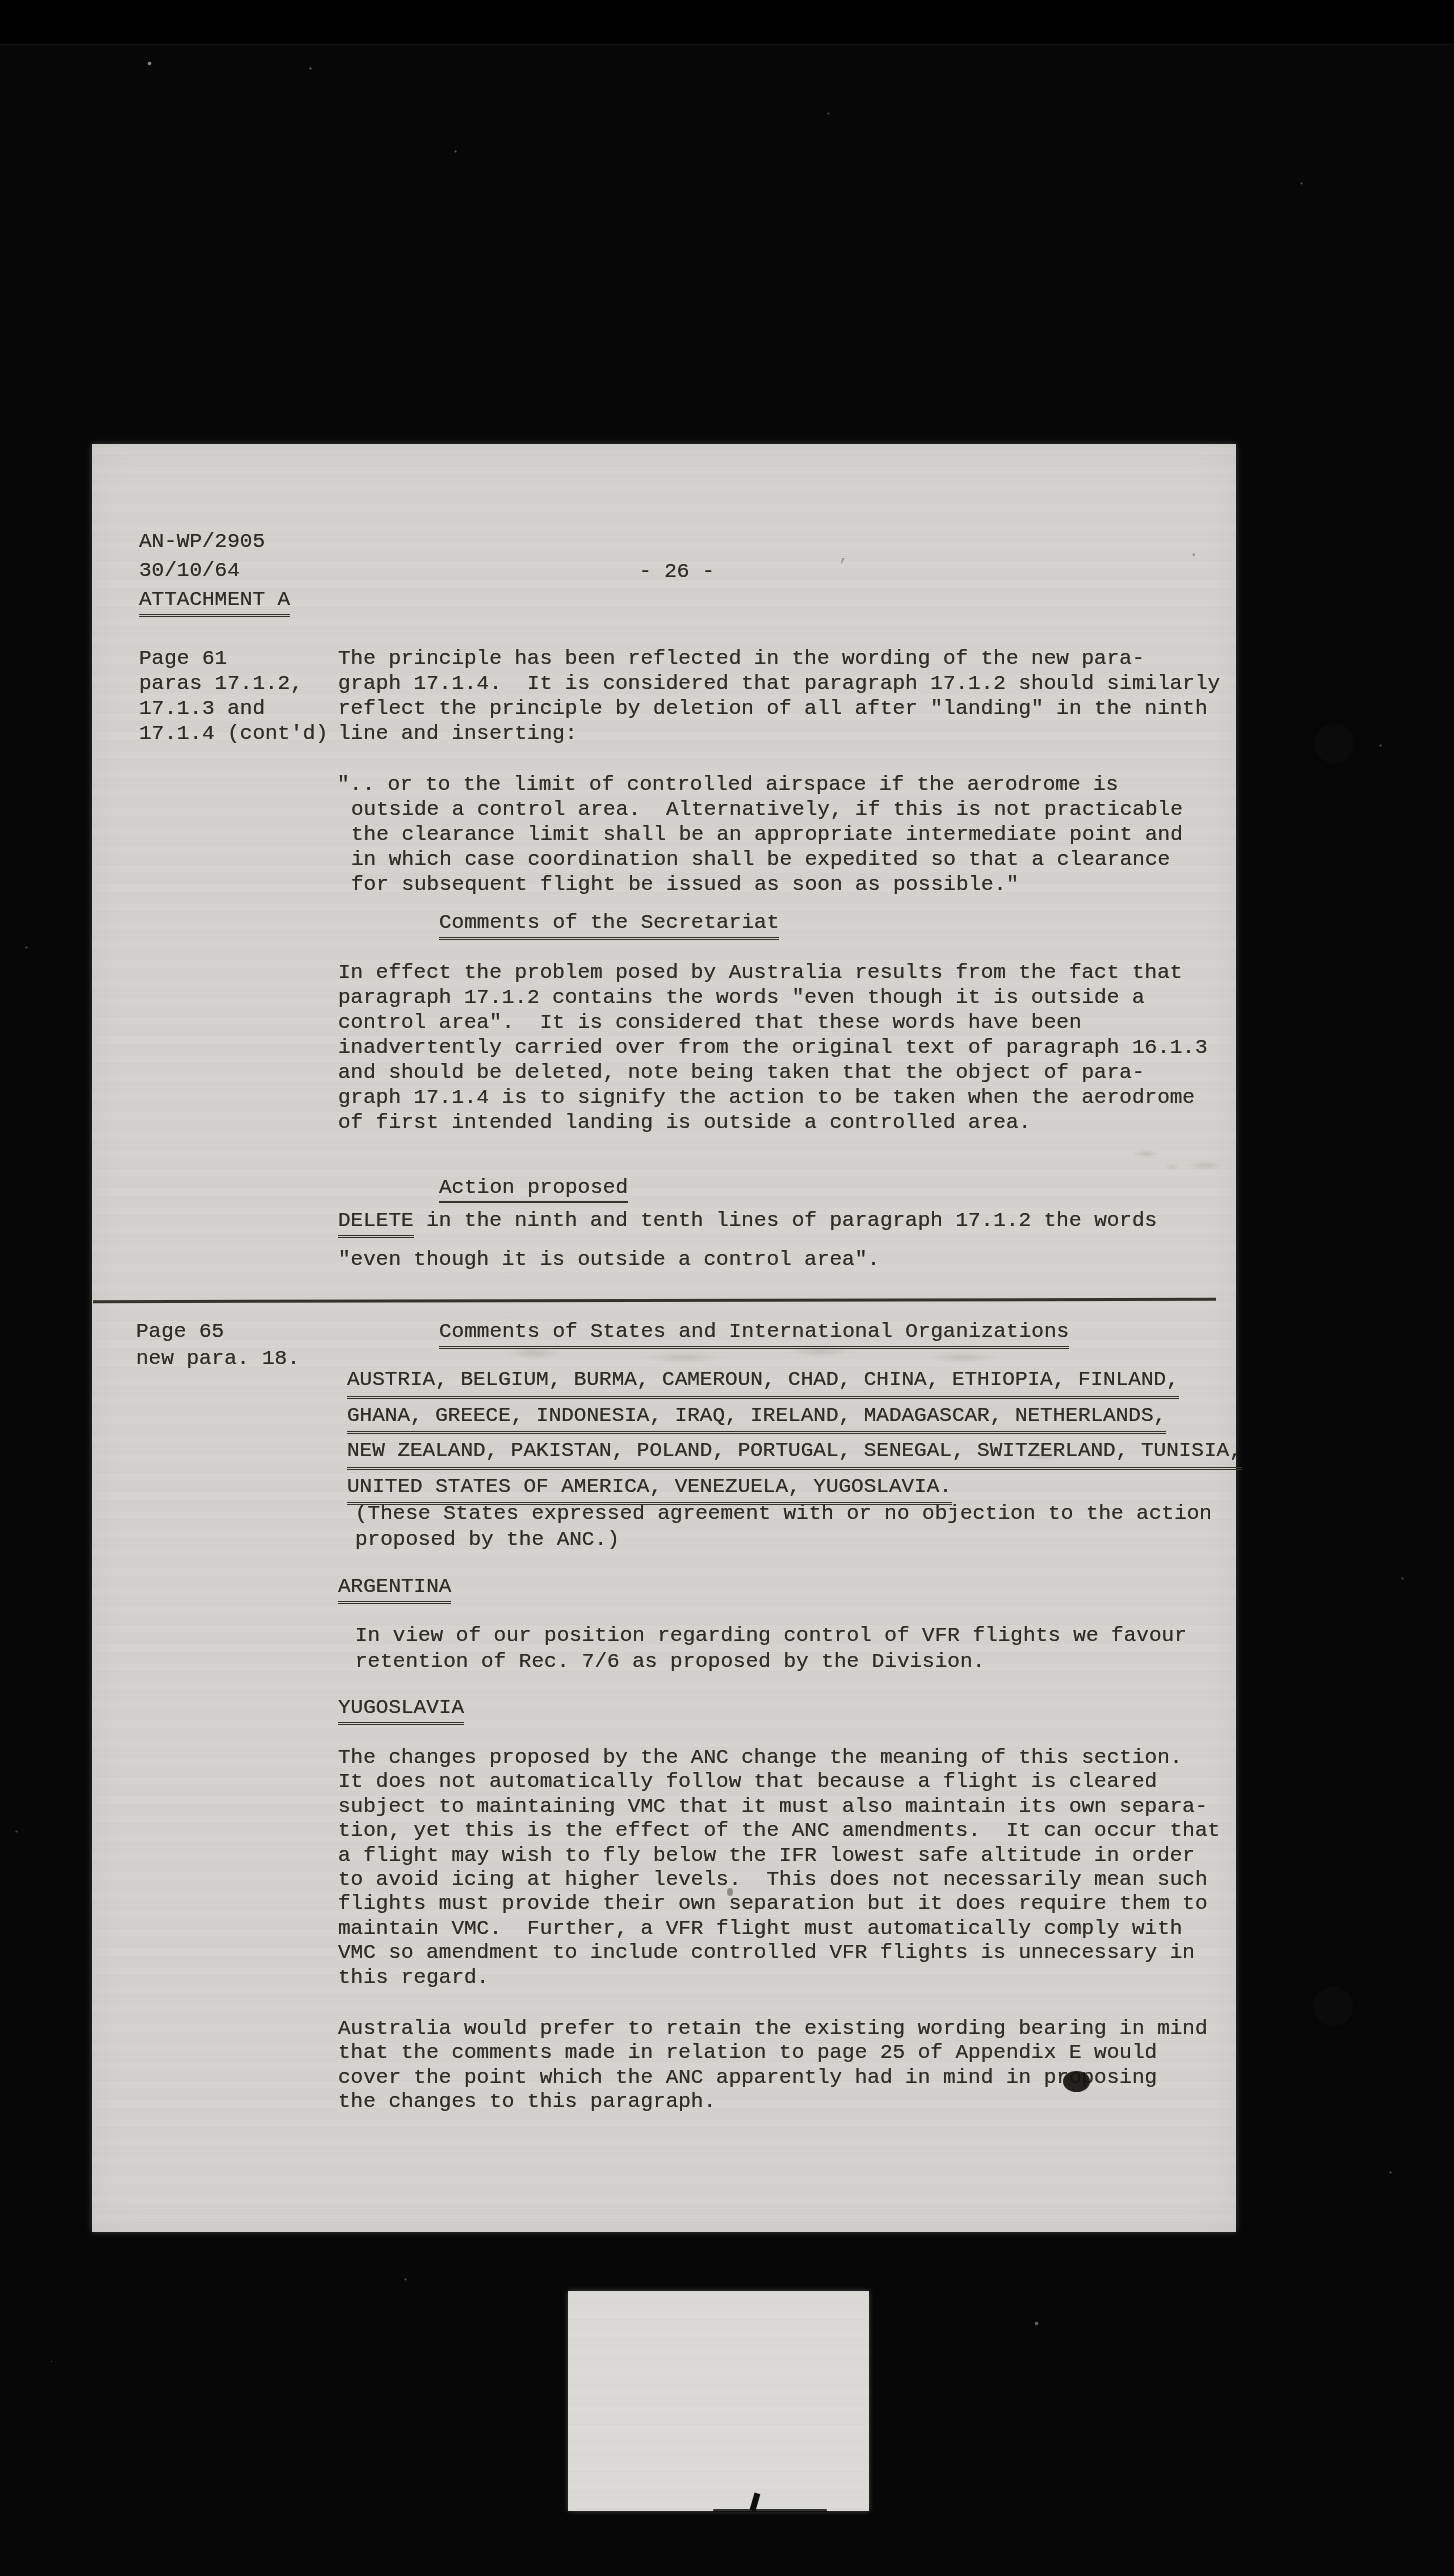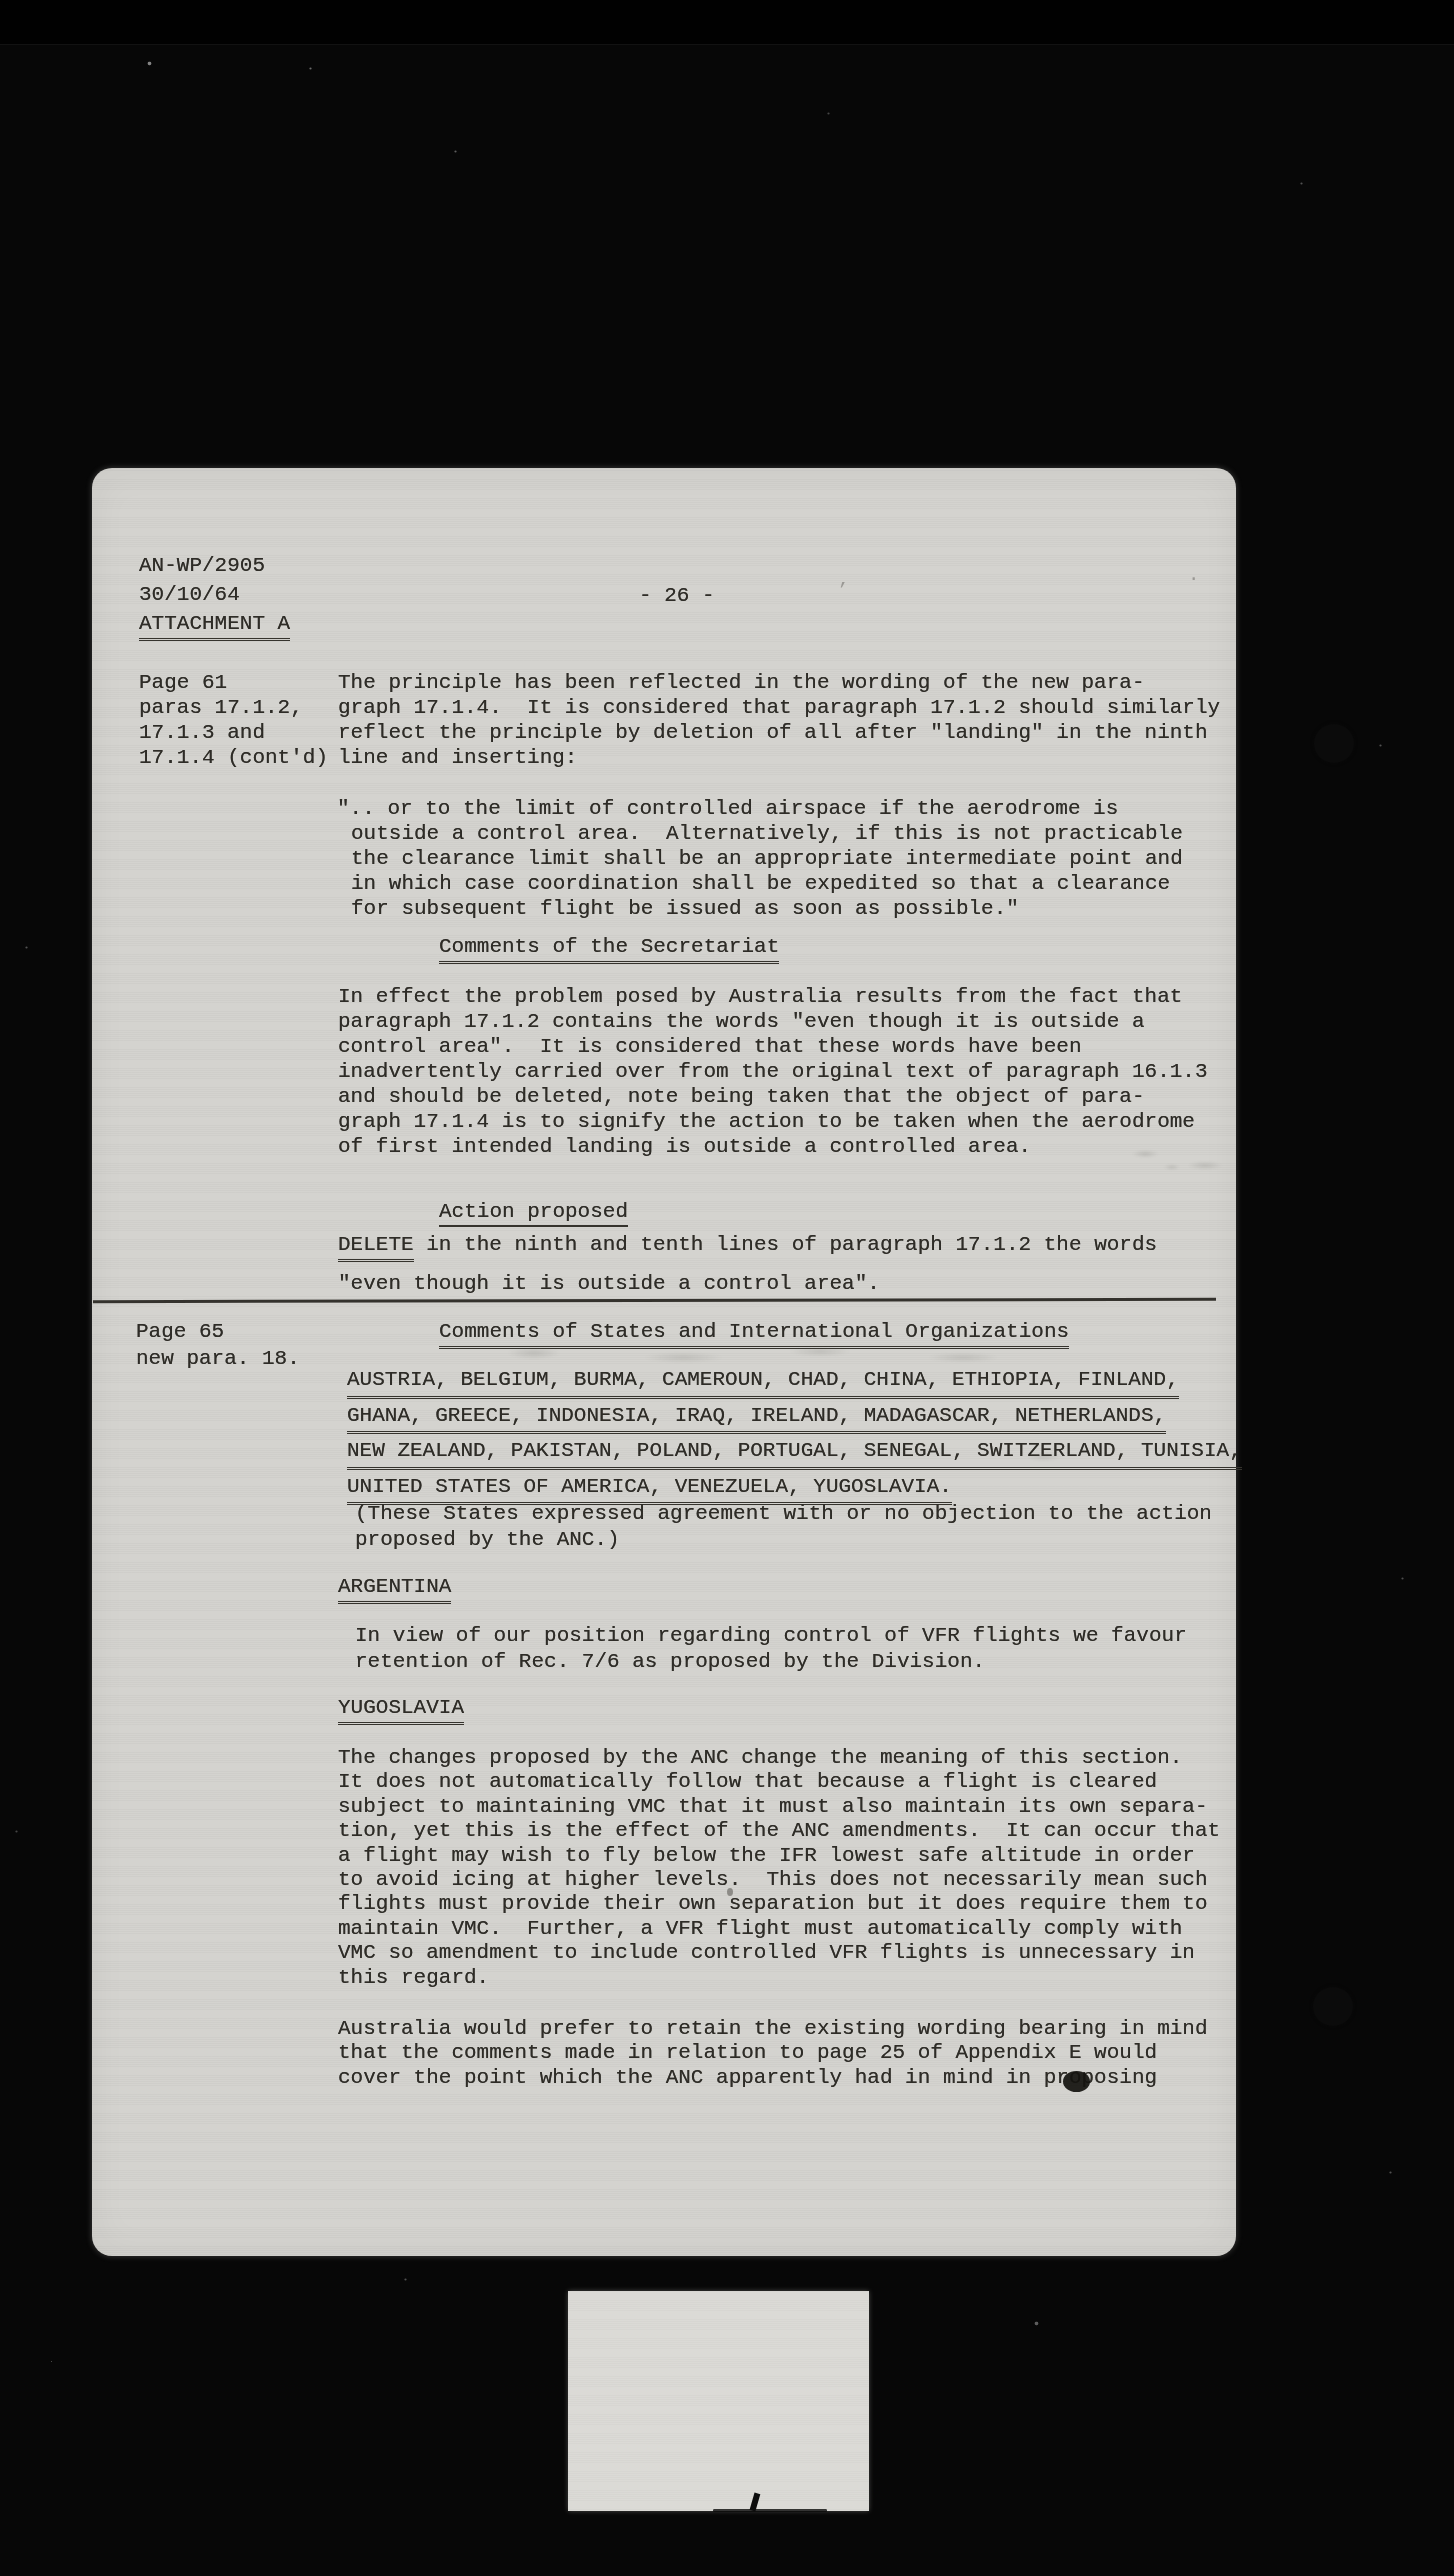--- a/index.html
+++ b/index.html
@@ -1,22 +1,22 @@
 <!DOCTYPE html>
 <html style="font-size:10px"><head>
 <meta charset="utf-8">
 <style>
   html,body{margin:0;padding:0;background:#000;}
   #stage{position:relative;width:1455px;height:2576px;background:#070707;overflow:hidden;
          font-family:"Liberation Mono","DejaVu Sans Mono",monospace;}
   #film-top{position:absolute;left:0;top:0;width:100%;height:44px;background:#010101;border-bottom:0.6px solid rgba(255,255,255,0.07);}
   
-  #page{position:absolute;left:92px;top:468px;width:1144px;height:1788px;background:#d4d3cf;
+  #page{position:absolute;left:92px;top:444px;width:1144px;height:1788px;background:#d4d3cf;
         background-image:repeating-linear-gradient(180deg, rgba(0,0,0,0.022) 0 0.6px, rgba(0,0,0,0) 0.6px 1.9px);
-        box-shadow:0 0 6.3px rgba(225,225,220,0.25), inset 0 0 38px rgba(0,0,0,0.05);border-radius:20px;}
+        box-shadow:0 0 6.3px rgba(225,225,220,0.25), inset 0 0 38px rgba(0,0,0,0.05);}
   #frame-box{position:absolute;left:568px;top:2291px;width:301px;height:220px;background:#dbdad6;
         background-image:repeating-linear-gradient(180deg, rgba(0,0,0,0.02) 0 0.6px, rgba(0,0,0,0) 0.6px 1.9px);
         box-shadow:0 0 5px rgba(225,225,220,0.3);}
   #frame-box .tick{position:absolute;left:184px;bottom:0px;width:5.7px;height:17.7px;background:#0c0c0c;transform:rotate(16deg);}
   #frame-box .smear{position:absolute;left:145px;bottom:-0.6px;width:114px;height:2.5px;background:rgba(10,10,10,0.8);border-radius:1.3px;}
   
   .tw{position:absolute;color:#2e2c27;font-size:21px;line-height:25px;white-space:pre;
       text-shadow:0 0 0.6px rgba(46,44,39,0.75);}
   .lh39 div{line-height:24.4px;}
   .lh41 div{line-height:26px;margin-left:17px;}
@@ -105,21 +105,21 @@
 
     <div class="tw lh42" style="left:255px;top:899px;"><div><span class="u2 country-line">AUSTRIA, BELGIUM, BURMA, CAMEROUN, CHAD, CHINA, ETHIOPIA, FINLAND,</span></div><div><span class="u2 country-line">GHANA, GREECE, INDONESIA, IRAQ, IRELAND, MADAGASCAR, NETHERLANDS,</span></div><div><span class="u2 country-line">NEW ZEALAND, PAKISTAN, POLAND, PORTUGAL, SENEGAL, SWITZERLAND, TUNISIA,</span></div><div><span class="u2 country-line">UNITED STATES OF AMERICA, VENEZUELA, YUGOSLAVIA.</span></div></div>
 
     <div class="tw lh41" style="left:246px;top:1033px;"><div>(These States expressed agreement with or no objection to the action</div><div>proposed by the ANC.)</div></div>
 
     <div class="tw" style="left:246px;top:1106px;"><span class="u2">ARGENTINA</span></div>
     <div class="tw lh41" style="left:246px;top:1155px;"><div>In view of our position regarding control of VFR flights we favour</div><div>retention of Rec. 7/6 as proposed by the Division.</div></div>
 
     <div class="tw" style="left:246px;top:1227px;"><span class="u2">YUGOSLAVIA</span></div>
     <div class="tw lh39" style="left:246px;top:1278px;"><div>The changes proposed by the ANC change the meaning of this section.</div><div>It does not automatically follow that because a flight is cleared</div><div>subject to maintaining VMC that it must also maintain its own separa-</div><div>tion, yet this is the effect of the ANC amendments.  It can occur that</div><div>a flight may wish to fly below the IFR lowest safe altitude in order</div><div>to avoid icing at higher levels.  This does not necessarily mean such</div><div>flights must provide their own separation but it does require them to</div><div>maintain VMC.  Further, a VFR flight must automatically comply with</div><div>VMC so amendment to include controlled VFR flights is unnecessary in</div><div>this regard.</div></div>
-    <div class="tw lh39" style="left:246px;top:1549px;"><div>Australia would prefer to retain the existing wording bearing in mind</div><div>that the comments made in relation to page 25 of Appendix E would</div><div>cover the point which the ANC apparently had in mind in proposing</div></div>
+    <div class="tw lh39" style="left:246px;top:1549px;"><div>Australia would prefer to retain the existing wording bearing in mind</div><div>that the comments made in relation to page 25 of Appendix E would</div><div>cover the point which the ANC apparently had in mind in proposing</div><div>the changes to this paragraph.</div></div>
   </div>
 
   <div class="smudge" id="smudge-states"></div>
   <div class="smudge" id="smudge-ghost"></div>
   <div class="smudge" id="smudge-yugo"></div>
   <div class="smudge" id="smudge-period"></div>
   <div id="ink-blob"></div>
 
   <div class="hole" id="hole-top"></div>
   <div class="hole" id="hole-bottom"></div>

